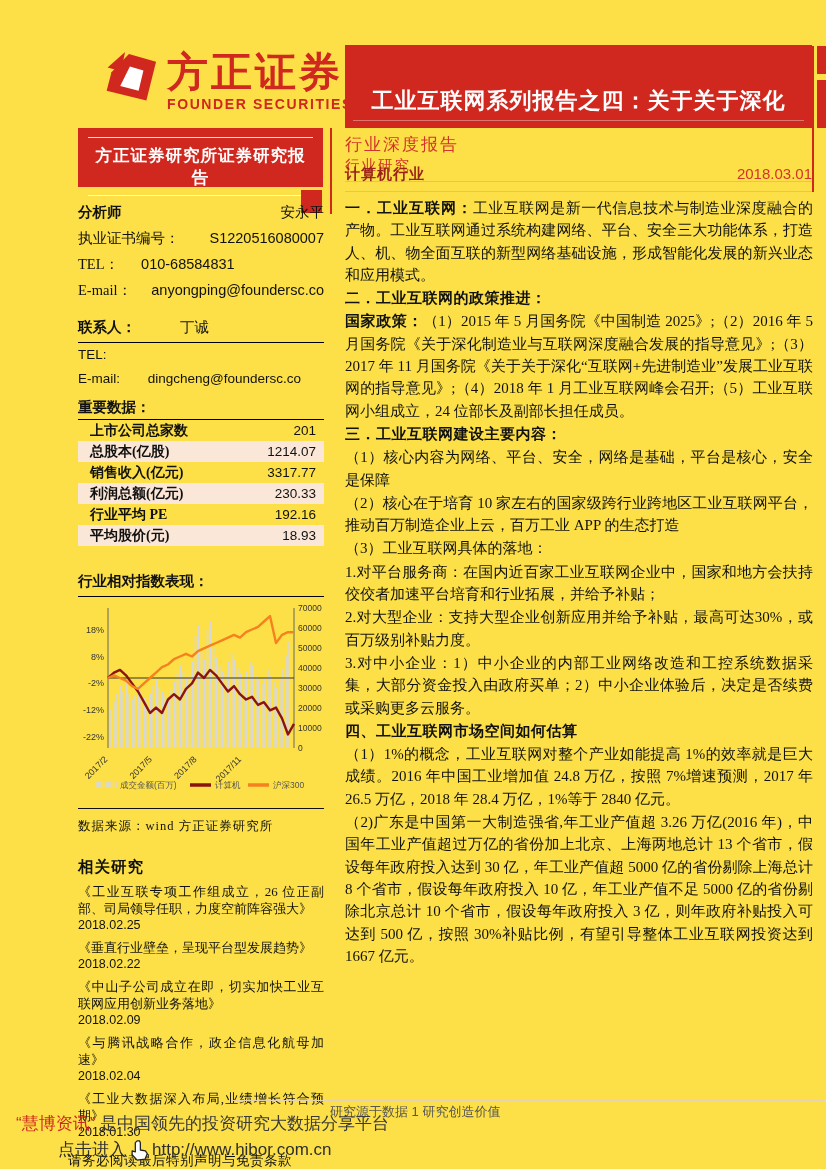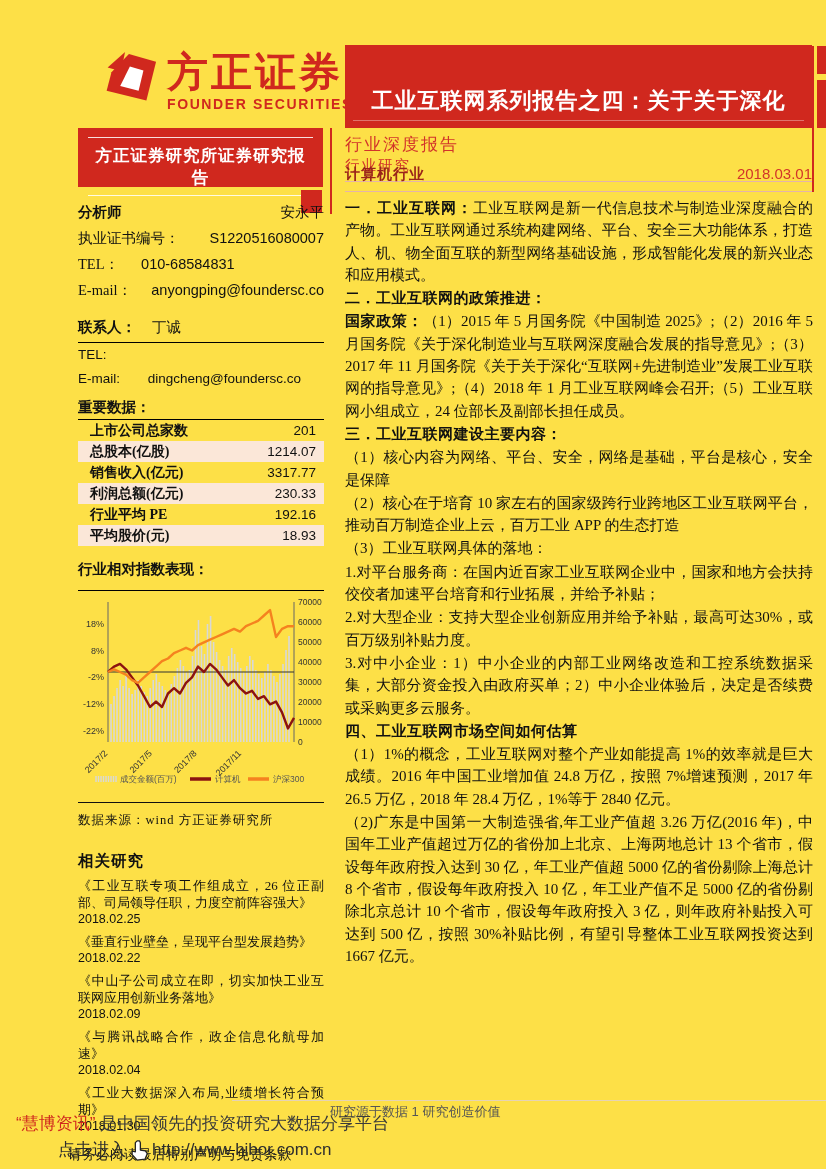--- a/index.html
+++ b/index.html
@@ -27,30 +27,30 @@
   .hdr-row.r2{top:165px;border-bottom:1px solid #e5b4ab;padding-bottom:7px;}
   .t-red{color:#d2342a;font-size:17px;letter-spacing:2px;}
   .t-red.small{font-size:14.5px;}
   .t-darkred{color:#9a241a;font-weight:bold;font-size:15px;letter-spacing:1px;}
   .t-date{color:#d2342a;font-size:15px;font-family:"Liberation Sans",sans-serif;}
   
   .sidebar{position:absolute;left:78px;top:199px;width:246px;font-size:14.5px;}
   .an-row{display:flex;line-height:26px;}
   .an-row .val{margin-left:auto;font-family:"Liberation Sans",sans-serif;}
   .an-row .val.left{margin-left:22px;}
-  .ct-head{display:flex;line-height:24px;margin-top:12px;border-bottom:1px solid #000;padding-bottom:3px;}
+  .ct-head{display:flex;line-height:24px;margin-top:12px;border-bottom:1px solid #000;padding-bottom:3px;gap:28px;}
   .ct-head .name{margin-left:16px;}
   .ct-row{line-height:24px;font-family:"Liberation Sans",sans-serif;font-size:13.5px;}
   .ct-row .val{margin-left:24px;}
   .kd-title{font-weight:bold;line-height:24px;border-bottom:1px solid #000;margin-top:4px;}
   .kd-row{display:flex;justify-content:space-between;align-items:center;padding:2px 8px 2px 12px;
           line-height:17px;font-size:14px;font-weight:bold;}
   .kd-row:nth-child(even){background:#fbe7d8;}
   .kd-row .kd-v{font-weight:normal;font-family:"Liberation Sans",sans-serif;font-size:13.5px;}
-  .idx-title{font-weight:bold;line-height:22px;margin-top:12px;border-bottom:1px solid #000;padding-bottom:10px;}
+  .idx-title{font-weight:bold;line-height:22px;margin-top:24px;border-bottom:1px solid #000;padding-bottom:4px;}
   .chart-box{margin-top:5px;}
   .src{border-top:1.5px solid #111;margin-top:6px;padding-top:9px;font-size:12.5px;letter-spacing:1px;}
   .rel-title{font-weight:bold;font-size:15.5px;margin-top:22px;letter-spacing:1px;}
   .rel-item{font-size:13px;line-height:17px;margin-top:5px;text-align:justify;}
   .rel-date{display:block;font-family:"Liberation Sans",sans-serif;font-size:12.5px;}
   .disclaimer{margin-top:11px;margin-left:-10px;font-size:13.5px;letter-spacing:.5px;}
   
   .main-col{position:absolute;left:345px;top:197px;width:468px;}
   .mp{margin:0 0 1px;font-size:15px;line-height:22.3px;text-align:justify;}
   .mp b{letter-spacing:.5px;}

